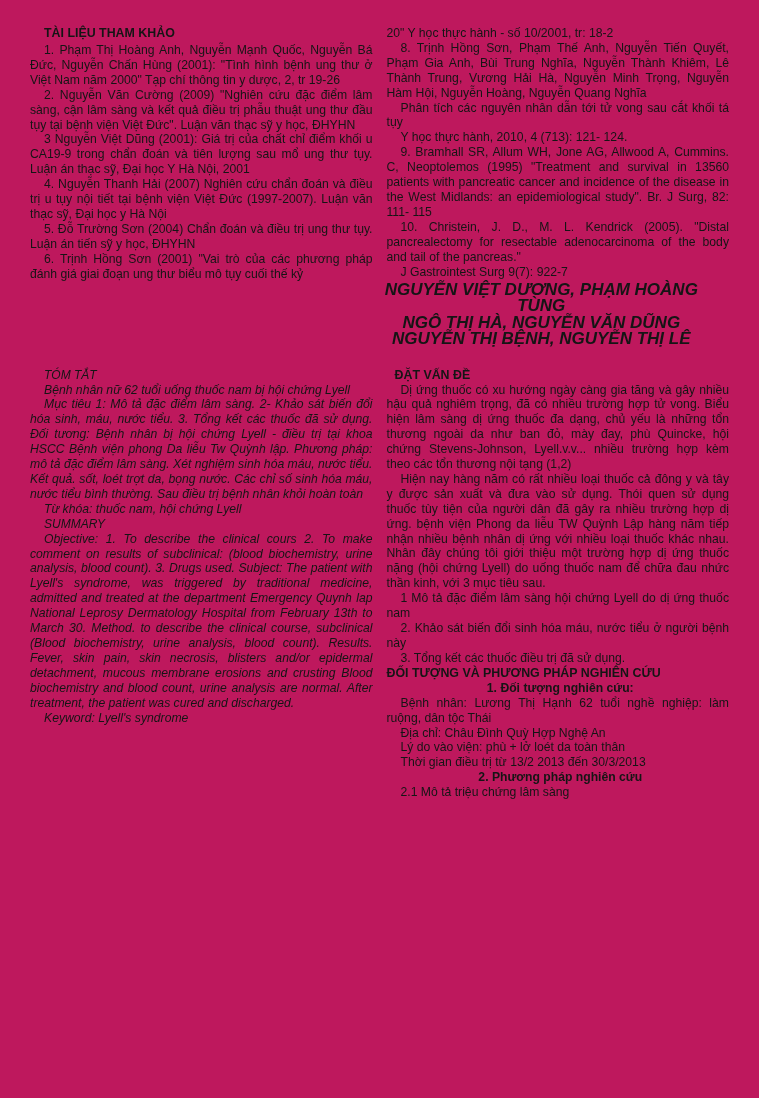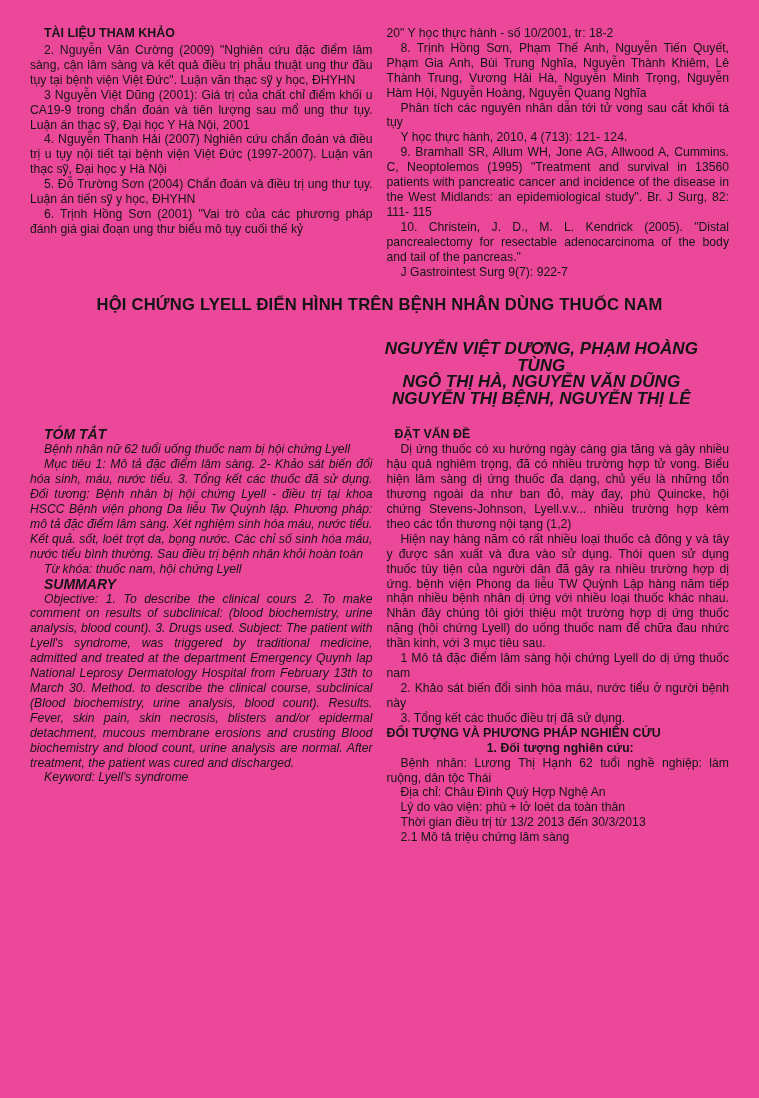--- a/index.html
+++ b/index.html
@@ -2,21 +2,21 @@
 <html><head>
 <meta charset="utf-8">
 <style>
   * { margin: 0; padding: 0; box-sizing: border-box; }
   html, body { background: #e9e9e6; }
   body { font-family: "Liberation Sans", sans-serif; }
   .page {
     width: 759px;
     height: 1098px;
     margin: 0 auto;
-    background: #ec4899;
+    background: #be185d;
     color: #151515;
     padding: 26px 30px 18px 30px;
     overflow: hidden;
   }
   .two-col { display: flex; gap: 14px; }
   .col { flex: 1 1 0; min-width: 0; }
 
   p { font-size: 12.2px; line-height: 14.9px; text-align: justify; }
   .indent { text-indent: 14px; }
   .no-indent { text-indent: 0; }
@@ -43,23 +43,23 @@
     text-align: center;
     font-weight: bold;
     font-style: italic;
     font-size: 17px;
     line-height: 16.5px;
     margin-bottom: 20px;
   }
 
   .abstract p { font-style: italic; }
   .h-italic {
-    font-weight: bold;
+    font-weight: normal;
     font-style: italic;
-    font-size: 14px;
+    font-size: 12px;
     line-height: 15px;
     padding-left: 14px;
   }
   .h-section {
     font-weight: bold;
     font-size: 12.4px;
     line-height: 15px;
     padding-left: 8px;
   }
   .h-section.flush { padding-left: 0; }
@@ -72,38 +72,38 @@
   }
 </style>
 </head>
 <body>
 
 <div class="page">
 
   <section class="two-col">
     <div class="col">
       <div class="refs-heading">TÀI LIỆU THAM KHẢO</div>
+      <p class="indent">1. Phạm Thị Hoàng Anh, Nguyễn Mạnh Quốc, Nguyễn Bá Đức, Nguyễn Chấn Hùng (2001): "Tình hình bệnh ung thư ở Việt Nam năm 2000" Tạp chí thông tin y dược, 2, tr 19-26</p>
       <p class="indent">2. Nguyễn Văn Cường (2009) "Nghiên cứu đặc điểm lâm sàng, cận lâm sàng và kết quả điều trị phẫu thuật ung thư đầu tụy tại bệnh viện Việt Đức". Luận văn thạc sỹ y học, ĐHYHN</p>
       <p class="indent">3 Nguyễn Việt Dũng (2001): Giá trị của chất chỉ điểm khối u CA19-9 trong chẩn đoán và tiên lượng sau mổ ung thư tụy. Luận án thạc sỹ, Đại học Y Hà Nội, 2001</p>
       <p class="indent">4. Nguyễn Thanh Hải (2007) Nghiên cứu chẩn đoán và điều trị u tụy nội tiết tại bệnh viện Việt Đức (1997-2007). Luận văn thạc sỹ, Đại học y Hà Nội</p>
       <p class="indent">5. Đỗ Trường Sơn (2004) Chẩn đoán và điều trị ung thư tụy. Luận án tiến sỹ y học, ĐHYHN</p>
       <p class="indent">6. Trịnh Hồng Sơn (2001) "Vai trò của các phương pháp đánh giá giai đoạn ung thư biểu mô tụy cuối thế kỷ</p>
     </div>
     <div class="col">
       <p class="no-indent">20" Y học thực hành - số 10/2001, tr: 18-2</p>
       <p class="indent">8. Trịnh Hồng Sơn, Phạm Thế Anh, Nguyễn Tiến Quyết, Phạm Gia Anh, Bùi Trung Nghĩa, Nguyễn Thành Khiêm, Lê Thành Trung, Vương Hải Hà, Nguyễn Minh Trọng, Nguyễn Hàm Hội, Nguyễn Hoàng, Nguyễn Quang Nghĩa</p>
       <p class="indent">Phân tích các nguyên nhân dẫn tới tử vong sau cắt khối tá tụy</p>
       <p class="indent">Y học thực hành, 2010, 4 (713): 121- 124.</p>
       <p class="indent">9. Bramhall SR, Allum WH, Jone AG, Allwood A, Cummins. C, Neoptolemos (1995) "Treatment and survival in 13560 patients with pancreatic cancer and incidence of the disease in the West Midlands: an epidemiological study". Br. J Surg, 82: 111- 115</p>
       <p class="indent">10. Christein, J. D., M. L. Kendrick (2005). "Distal pancrealectomy for resectable adenocarcinoma of the body and tail of the pancreas."</p>
       <p class="indent">J Gastrointest Surg 9(7): 922-7</p>
     </div>
   </section>
 
-  <h1 class="article-title">HỘI CHỨNG LYELL ĐIỂN HÌNH TRÊN BỆNH NHÂN DÙNG THUỐC NAM</h1>
 
   <div class="authors">
     <div>NGUYỄN VIỆT DƯƠNG, PHẠM HOÀNG TÙNG</div>
     <div>NGÔ THỊ HÀ, NGUYỄN VĂN DŨNG</div>
     <div>NGUYỄN THỊ BỆNH, NGUYỄN THỊ LÊ</div>
   </div>
 
   <section class="two-col">
 
     <div class="col abstract">
@@ -123,18 +123,19 @@
       <p class="indent">1 Mô tả đặc điểm lâm sàng hội chứng Lyell do dị ứng thuốc nam</p>
       <p class="indent">2. Khảo sát biến đổi sinh hóa máu, nước tiểu ở người bệnh này</p>
       <p class="indent">3. Tổng kết các thuốc điều trị đã sử dụng.</p>
 
       <div class="h-section flush">ĐỐI TƯỢNG VÀ PHƯƠNG PHÁP NGHIÊN CỨU</div>
       <div class="h-sub">1. Đối tượng nghiên cứu:</div>
       <p class="indent">Bệnh nhân: Lương Thị Hạnh 62 tuổi nghề nghiệp: làm ruộng, dân tộc Thái</p>
       <p class="indent">Địa chỉ: Châu Đình Quỳ Hợp Nghệ An</p>
       <p class="indent">Lý do vào viện: phù + lở loét da toàn thân</p>
       <p class="indent">Thời gian điều trị từ 13/2 2013 đến 30/3/2013</p>
+      <div class="h-sub">2. Phương pháp nghiên cứu</div>
       <p class="indent">2.1 Mô tả triệu chứng lâm sàng</p>
     </div>
 
   </section>
 
 </div>
 
 </body></html>

